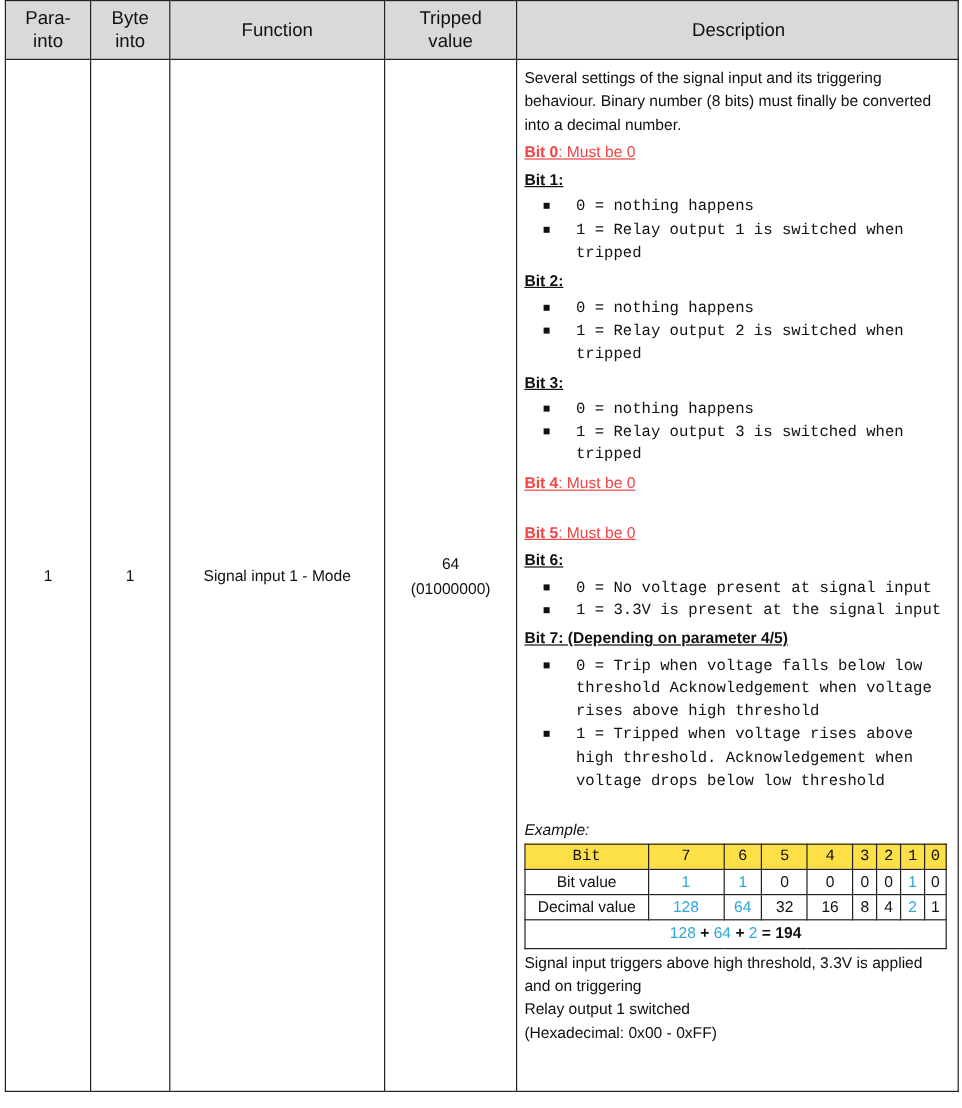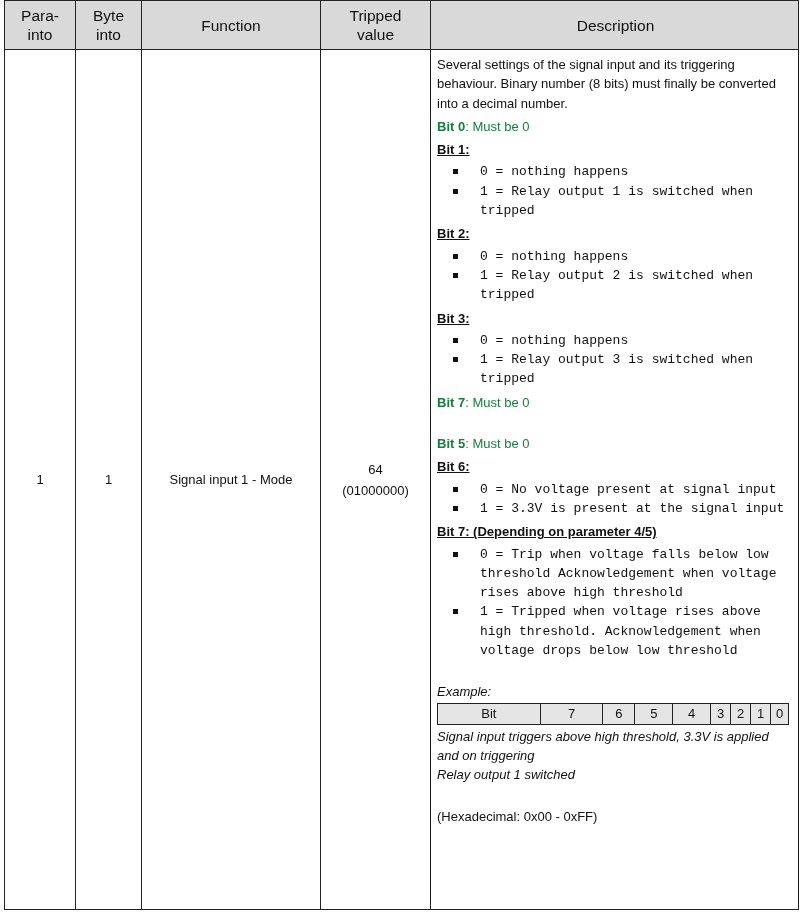--- a/index.html
+++ b/index.html
@@ -8,35 +8,35 @@
   table.main { position: absolute; left: 4px; top: 0; border-collapse: collapse;
                width: 794px; table-layout: fixed; }
   table.main th, table.main td { border: 1.5px solid #222; }
   table.main th { background: #d9d9d9; font-weight: normal; font-size: 15.5px;
                   height: 48px; padding: 0 4px; line-height: 19px; }
   table.main th.desc { text-align: center; padding-left: 6px; }
   table.main td { vertical-align: middle; font-size: 13px; text-align: center; }
   td.desc { vertical-align: top !important; text-align: left !important;
             padding: 5px 6px 6px 6px; font-size: 15.5px; line-height: 19.3px; }
   .p { margin: 0; }
-  .grey { color: #15803d; }
+  .grey { color: #ef4444; text-decoration: underline; }
   .bithead { font-weight: bold; margin-top: 4px; text-decoration: underline; }
   .greyhead { margin-top: 4px; }
   ul.blt { list-style: none; margin: 3px 0 0 0; padding: 0; font-family: Liberation Mono, monospace; }
   ul.blt li { position: relative; padding-left: 43px; }
   ul.blt li::before { content: ""; position: absolute; left: 16px; top: 7px;
                       width: 5px; height: 5px; background: #111; }
   .example-label { font-style: italic; margin-top: 22px; }
   table.ex { border-collapse: collapse; width: 352px; font-size: 12.5px; margin-top: 1px; }
   table.ex td { border: 1px solid #222; text-align: center; height: 20px; padding: 0; line-height: 20px; }
-  table.ex tr.hdr td { background: #e5e5e5; }
+  table.ex tr.hdr td { background: #fde047; font-family: Liberation Mono, monospace; }
   .blue { color: #2ea8d6; }
   .sumrow td { font-size: 14px; height: 23px !important; }
-  .italic { font-style: italic; }
-  .hex { margin-top: 22px; }
+  .italic { }
+  .hex { }
 </style>
 </head>
 <body>
 
 <table class="main">
   <colgroup>
     <col style="width:71px">
       <col style="width:66px">
       <col style="width:179px">
       <col style="width:110px">
@@ -85,21 +85,21 @@
           <li>0 = nothing happens</li>
           <li>1 = Relay output 2 is switched when tripped</li>
         </ul>
 
         <div class="bithead">Bit 3:</div>
         <ul class="blt">
           <li>0 = nothing happens</li>
           <li>1 = Relay output 3 is switched when tripped</li>
         </ul>
 
-        <div class="greyhead grey"><b>Bit 7</b><span>: Must be 0</span></div>
+        <div class="greyhead grey"><b>Bit 4</b><span>: Must be 0</span></div>
         <div class="greyhead grey" style="margin-top:22px"><b>Bit 5</b><span>: Must be 0</span></div>
 
         <div class="bithead">Bit 6:</div>
         <ul class="blt">
           <li>0 = No voltage present at signal input</li>
           <li>1 = 3.3V is present at the signal input</li>
         </ul>
 
         <div class="bithead">Bit 7: (Depending on parameter 4/5)</div>
         <ul class="blt">
@@ -125,20 +125,47 @@
             <td>Bit</td>
             <td>7</td>
             <td>6</td>
             <td>5</td>
             <td>4</td>
             <td>3</td>
             <td>2</td>
             <td>1</td>
             <td>0</td>
           </tr>
+          <tr>
+            <td>Bit value</td>
+            <td class="blue">1</td>
+            <td class="blue">1</td>
+            <td>0</td>
+            <td>0</td>
+            <td>0</td>
+            <td>0</td>
+            <td class="blue">1</td>
+            <td>0</td>
+          </tr>
+          <tr>
+            <td>Decimal value</td>
+            <td class="blue">128</td>
+            <td class="blue">64</td>
+            <td>32</td>
+            <td>16</td>
+            <td>8</td>
+            <td>4</td>
+            <td class="blue">2</td>
+            <td>1</td>
+          </tr>
+          <tr class="sumrow">
+            <td colspan="9">
+              <span class="blue">128</span><b style="white-space:pre"> + </b><span class="blue">64</span><b style="white-space:pre"> + </b><span class="blue">2</span><b style="white-space:pre"> = </b><b>194</b>
+            </td>
+          </tr>
         </tbody>
           </table>
         <div class="italic" style="margin-top:2px">Signal input triggers above high threshold, 3.3V is applied and on triggering</div>
         <div class="italic">Relay output 1 switched</div>
 
         <div class="hex">(Hexadecimal: 0x00 - 0xFF)</div>
       </td>
     </tr>
   </tbody>
 </table>

